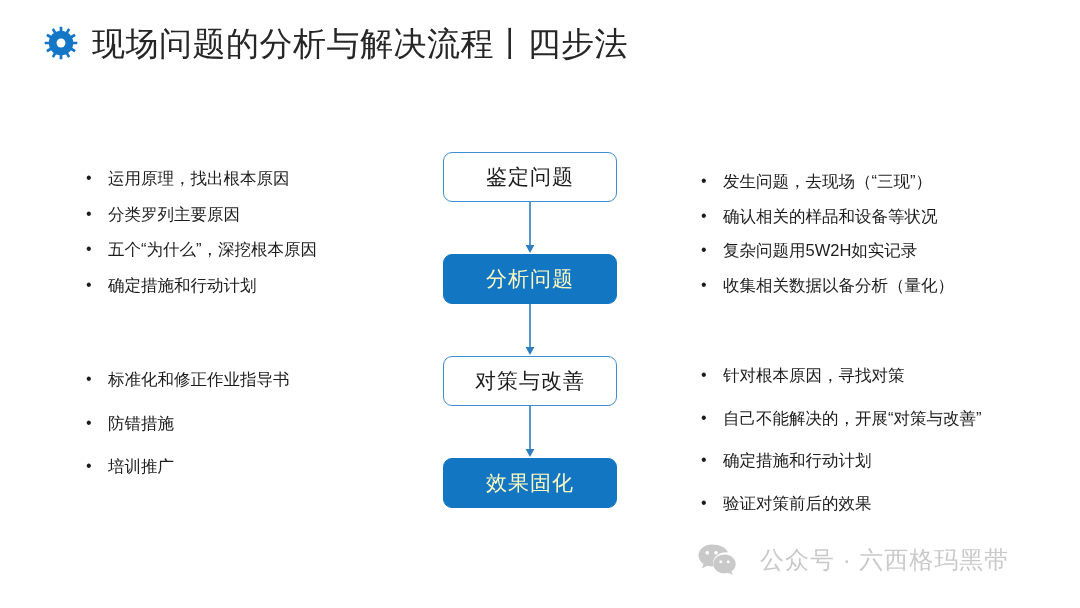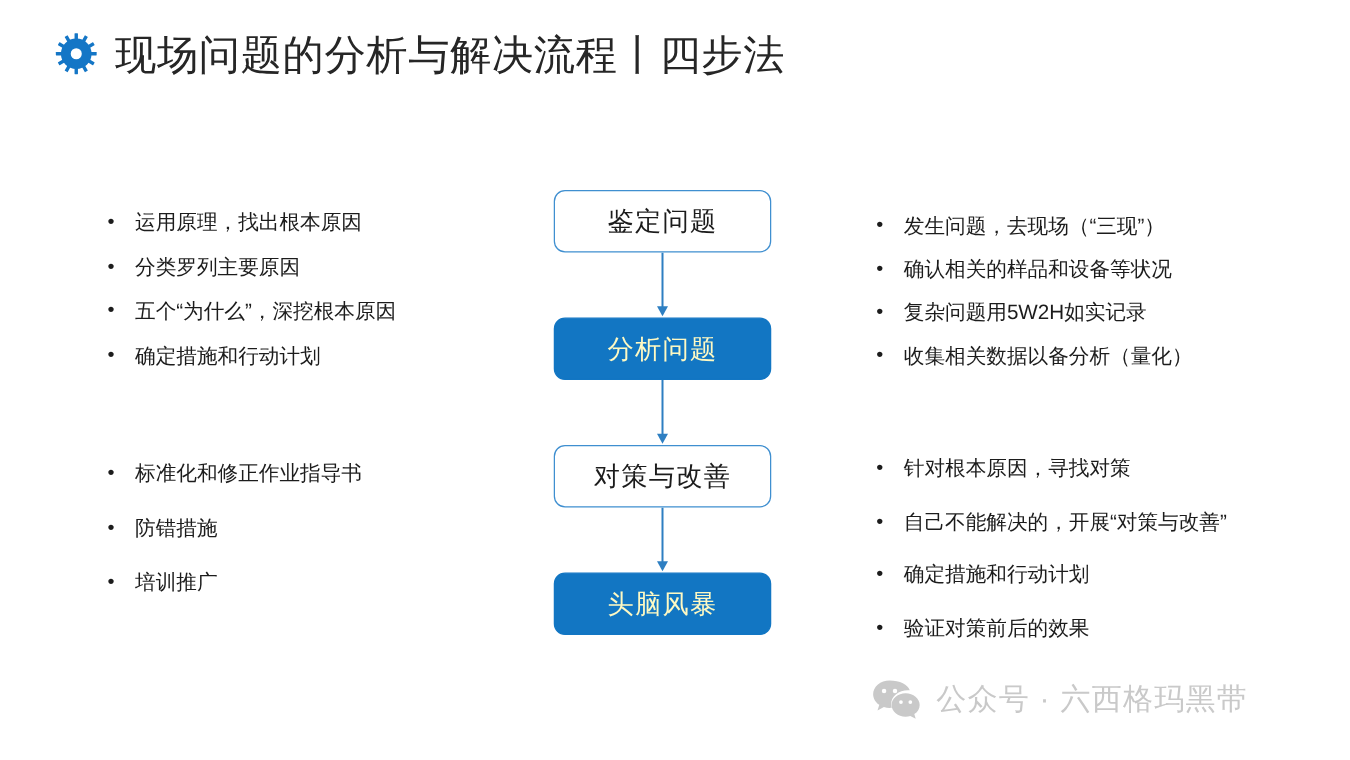--- a/index.html
+++ b/index.html
@@ -110,21 +110,21 @@
   .connector svg { display: block; }
   .connector.long { height: 52px; }
 
   
   .footer {
     position: absolute;
     left: 697px;
     top: 543px;
     display: flex;
     align-items: center;
-    gap: 12px;
+    gap: 23px;
   }
   .wechat-icon {
     width: 40px;
     height: 34px;
     display: block;
   }
   .footer-text {
     font-size: 24px;
     color: #c9c9c9;
     white-space: nowrap;
@@ -260,21 +260,21 @@
   </div>
 
   <div class="connector">
     <svg width="14" height="52" viewBox="0 0 14 52">
       <line x1="7" y1="0" x2="7" y2="45" stroke="#2e7fc2" stroke-width="1.6"></line>
       <polygon points="7,51 2.6,43 11.4,43" fill="#2e7fc2"></polygon>
     </svg>
   </div>
 
   <div class="flow-box filled">
-    <span>头脑风暴</span>
+    <span>效果固化</span>
   </div>
 
 </div>
 
 <div class="footer">
   <svg class="wechat-icon" viewBox="0 0 64 54">
     <g fill="#c9c9c9">
       <path d="M23.5 2C11.8 2 2.4 9.9 2.4 19.6c0 5.5 3.1 10.4 7.9 13.6L8 40.4l8.2-4.3c2.3.7 4.8 1.1 7.3 1.1 1 0 1.9-.05 2.8-.16-.5-1.6-.8-3.3-.8-5 0-9.9 9.8-17.6 21.5-17.6.8 0 1.6.04 2.3.12C47.2 7.3 36.4 2 23.5 2z"></path>
       <circle cx="16.4" cy="15.5" r="2.9" fill="#ffffff"></circle>
       <circle cx="30.4" cy="15.5" r="2.9" fill="#ffffff"></circle>

